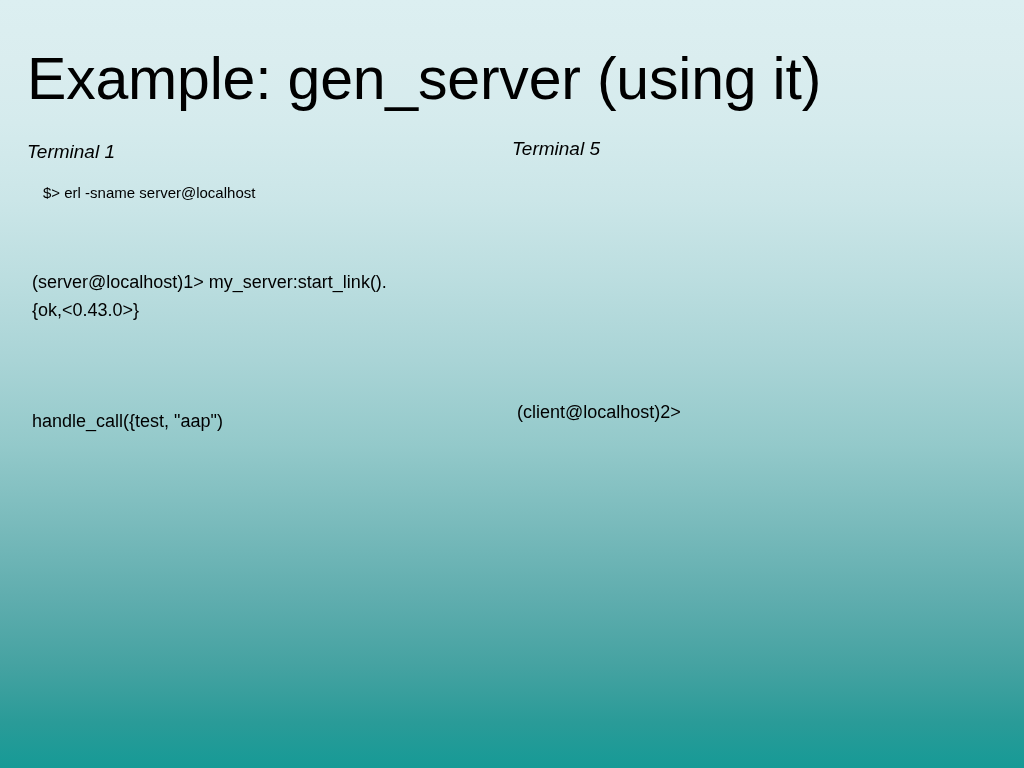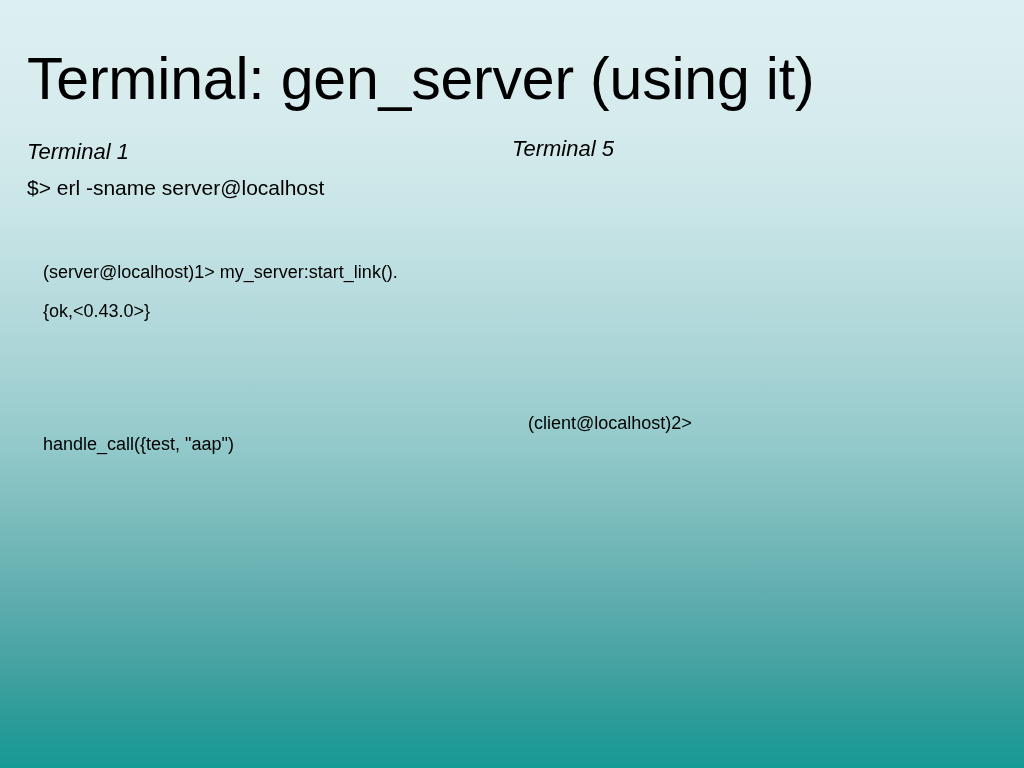--- a/index.html
+++ b/index.html
@@ -54,54 +54,54 @@
   
   .column {
     position: absolute;
     color: #000000;
   }
   #col-left  { left: 27px;  top: 140px; width: 470px; }
   #col-right { left: 512px; top: 137px; width: 500px; }
 
   .term-heading {
     font-style: italic;
-    font-size: 22px;
+    font-size: 19px;
     line-height: 24px;
     margin: 0 0 11px 0;
     white-space: nowrap;
   }
 
   .cmd-line {
-    font-size: 21px;
+    font-size: 15px;
     line-height: 26px;
-    margin: 0;
+    margin: 16px;
     white-space: nowrap;
   }
 
   .out-line {
     font-size: 18px;
     line-height: 23px;
-    margin: 16px;
+    margin: 5px;
     white-space: nowrap;
   }
 
   
   .gap-a { height: 28px; }
   .gap-b { height: 44px; }
   .gap-c { height: 56px; }
   .gap-d { height: 46px; }
   .gap-e { height: 78px; }
   .gap-f { height: 16px; }
 </style>
 </head>
 <body>
 
 <div id="slide">
 
-  <div id="title">Terminal: gen_server (using it)</div>
+  <div id="title">Example: gen_server (using it)</div>
 
   <div id="col-left" class="column">
 
     <div class="term-heading">Terminal 1</div>
 
     <div class="cmd-line">$&gt; erl -sname server@localhost</div>
 
     <div class="gap-b"></div>
 
     <div class="out-line">(server@localhost)1&gt; my_server:start_link().</div>

